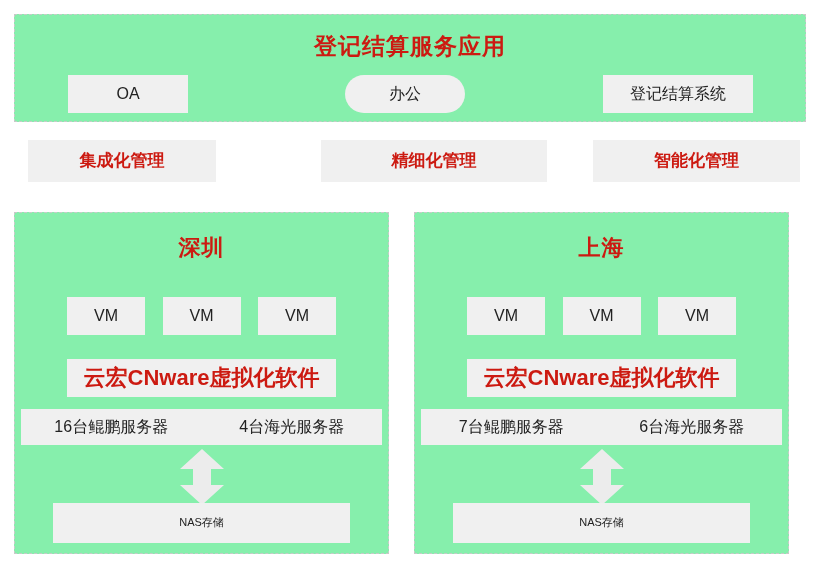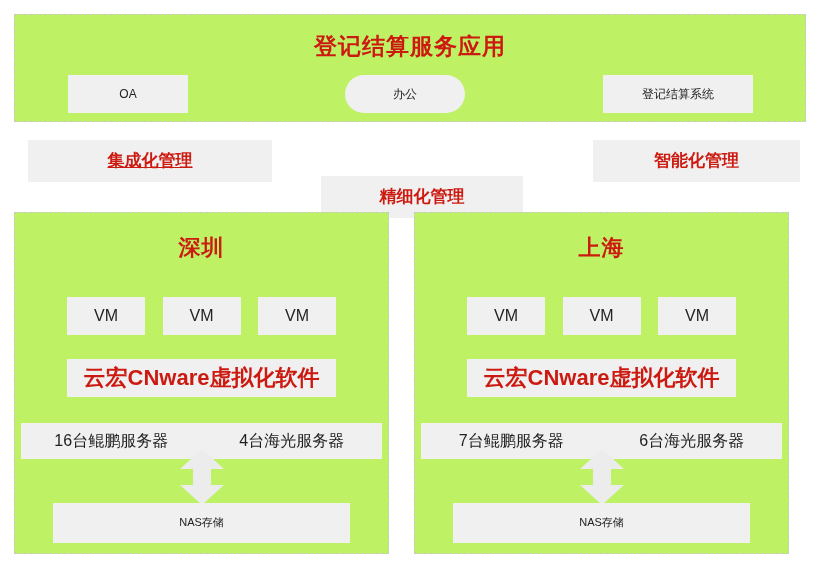--- a/index.html
+++ b/index.html
@@ -22,35 +22,35 @@
   }
 
   
   .tile {
     background: #f0f0f0;
     display: flex;
     align-items: center;
     justify-content: center;
     text-align: center;
     box-sizing: border-box;
-    font-size: 12px;
+    font-size: 16px;
     color: #222222;
     line-height: 1.2;
   }
   .tile.red {
     color: #cc1a11;
     font-weight: bold;
   }
 
   
   .dashed-box {
     position: absolute;
     border: 1px dashed #c9c9c9;
     box-sizing: border-box;
-    background: #bef264;
+    background: #86efac;
   }
 
   
   #app-band {
     left: 14px;
     top: 14px;
     width: 792px;
     height: 108px;
   }
   #app-title {
@@ -80,22 +80,22 @@
   #tile-office  { left: 330px; width: 120px; border-radius: 19px; }
   #tile-system  { left: 588px; width: 150px; }
 
   
   #mgmt-row .tile {
     position: absolute;
     height: 42px;
     top: 140px;
     font-size: 17px;
   }
-  #mgmt-integrated { left: 28px;  width: 244px; text-decoration: underline; }
-  #mgmt-refined    { left: 321px; width: 202px; margin-top: 36px; }
+  #mgmt-integrated { left: 28px;  width: 188px; }
+  #mgmt-refined    { left: 321px; width: 226px; }
   #mgmt-smart      { left: 593px; width: 207px; }
 
   
   .site-panel {
     top: 212px;
     width: 375px;
     height: 342px;
   }
   #panel-shenzhen { left: 14px; }
   #panel-shanghai { left: 414px; }
@@ -142,21 +142,20 @@
     right: 6px;
     top: 196px;
     height: 36px;
     display: flex;
     justify-content: space-between;
   }
   .server-row .tile {
     width: 194px;
     height: 36px;
     font-size: 16px;
-    margin-top: 14px;
   }
 
   .arrow-wrap {
     position: absolute;
     left: 0;
     right: 0;
     top: 236px;
     height: 56px;
     display: flex;
     justify-content: center;

